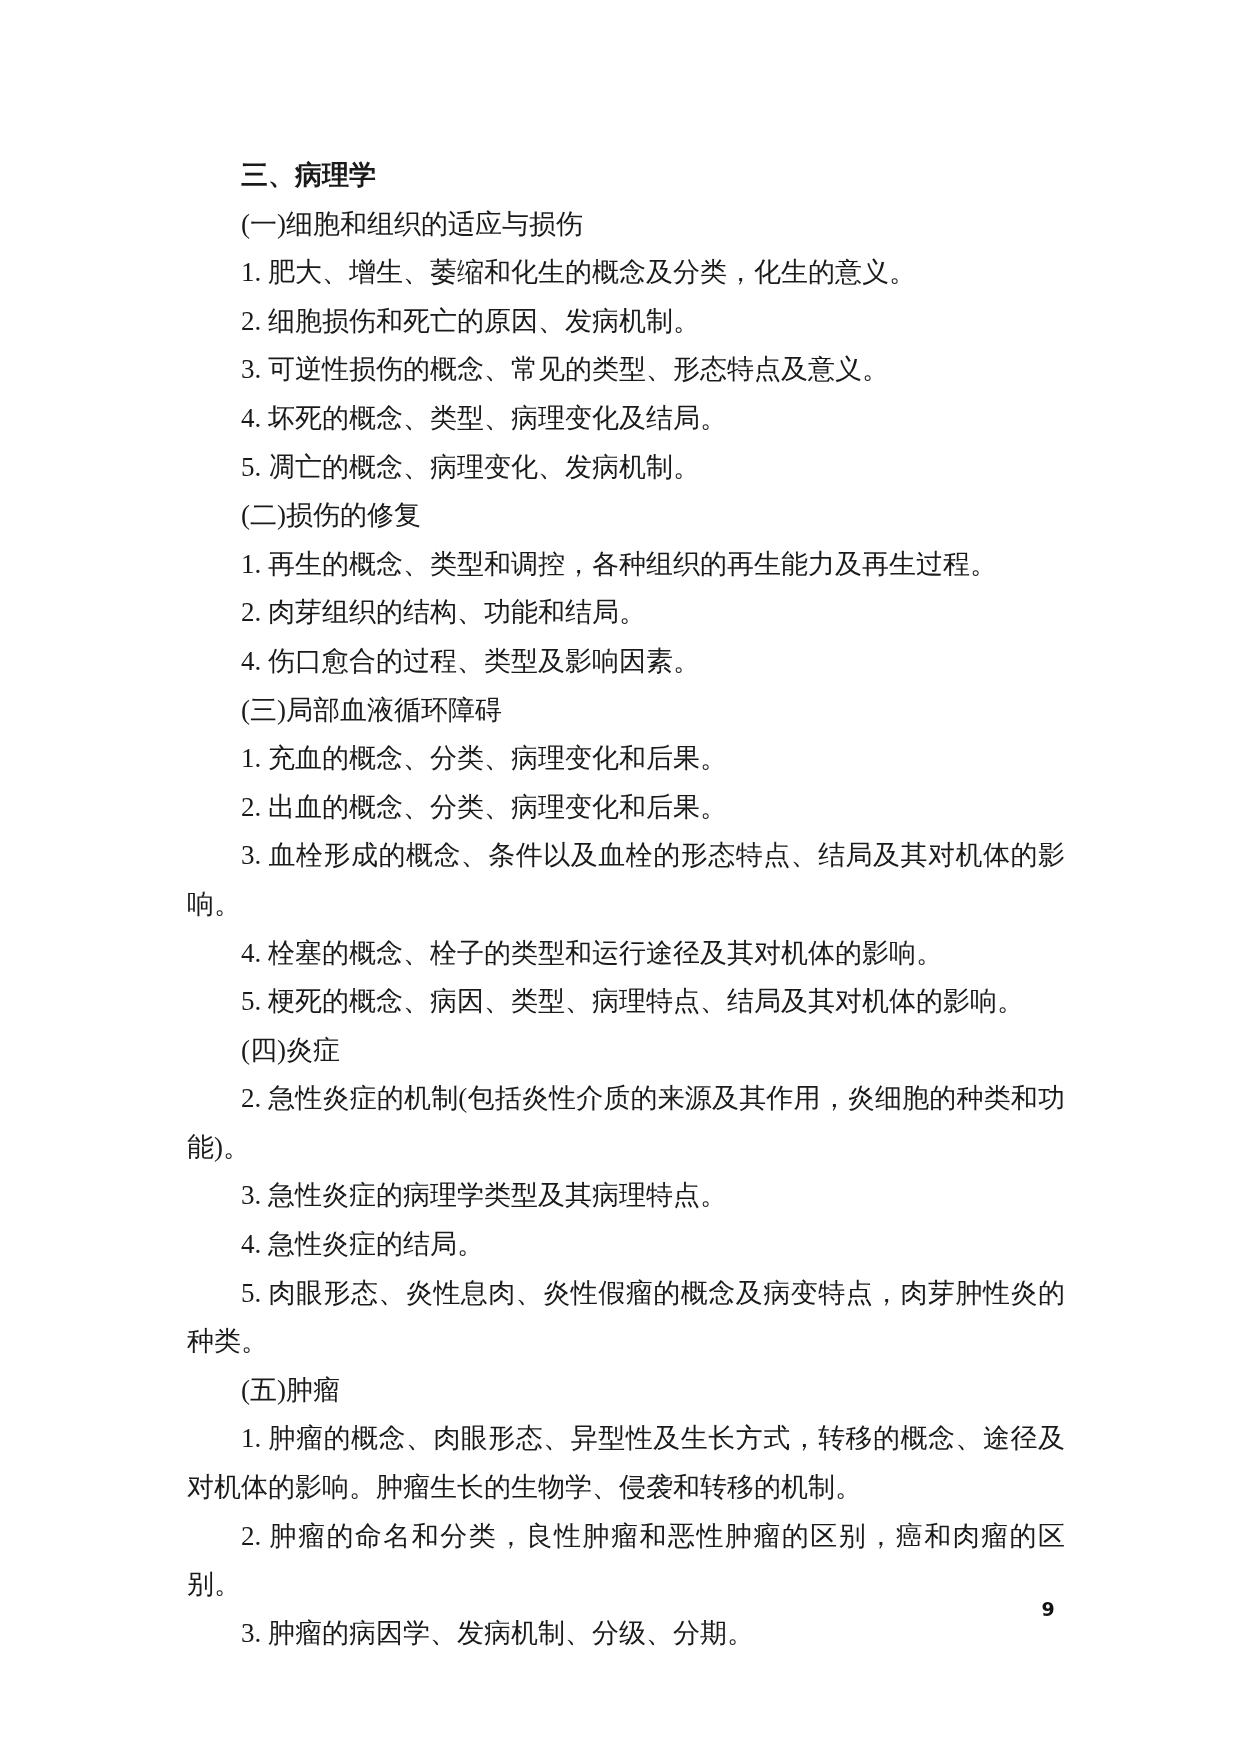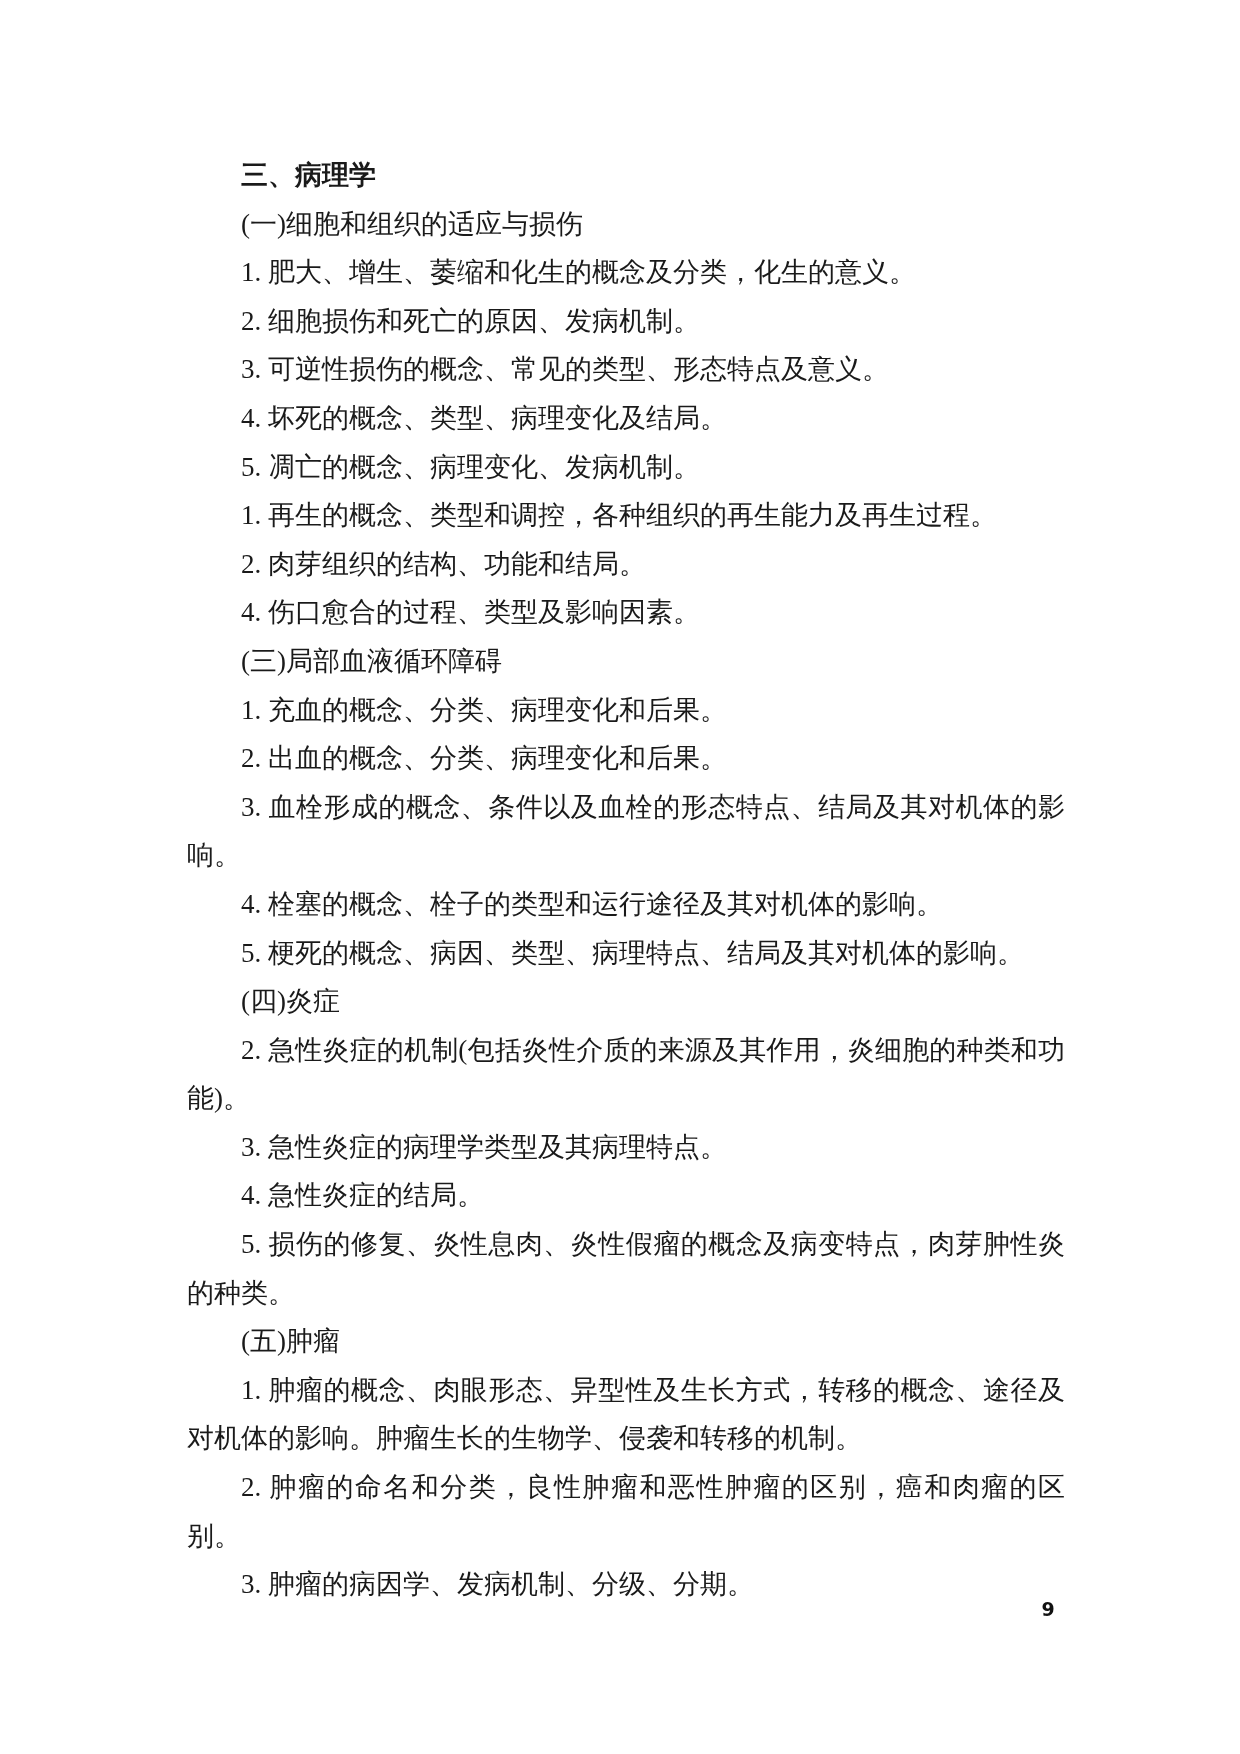--- a/index.html
+++ b/index.html
@@ -61,34 +61,35 @@
 <div class="page">
   <div class="content">
     <p class="line doc-title">三、病理学</p>
     <div id="doc-lines">
         <p class="line"><span>(一)细胞和组织的适应与损伤</span></p>
         <p class="line"><span>1. 肥大、增生、萎缩和化生的概念及分类，</span><span class="b">化生的意义。</span></p>
         <p class="line"><span>2. 细胞损伤和死亡的原因、发病机制。</span></p>
         <p class="line"><span>3. 可逆性损伤的概念、常见的类型、形态特点及意义。</span></p>
         <p class="line"><span>4. 坏死的概念、类型、病理变化及结局。</span></p>
         <p class="line"><span>5. 凋亡的概念、病理变化、发病机制。</span></p>
+        <p class="line"><span>(二)损伤的修复</span></p>
         <p class="line"><span>1. 再生的概念、类型和调控，各种组织的再生能力及再生过程。</span></p>
         <p class="line"><span>2. 肉芽组织的结构、功能和结局。</span></p>
         <p class="line"><span>4. 伤口愈合的过程、类型及影响因素。</span></p>
         <p class="line"><span>(三)局部血液循环障碍</span></p>
         <p class="line"><span>1. 充血的概念、分类、病理变化和后果。</span></p>
         <p class="line"><span>2. 出血的概念、分类、病理变化和后果。</span></p>
         <p class="line"><span>3. 血栓形成的概念、条件以及血栓的形态特点、结局及其对机体的影响。</span></p>
         <p class="line"><span>4. 栓塞的概念、栓子的类型和运行途径及其对机体的影响。</span></p>
         <p class="line"><span>5. 梗死的概念、病因、类型、病理特点、结局及其对机体的影响。</span></p>
         <p class="line"><span>(四)炎症</span></p>
         <p class="line"><span>2. 急性炎症的机制(包括炎性介质的来源及其作用，炎细胞的种类和功能)。</span></p>
         <p class="line"><span>3. 急性炎症的病理学类型及其病理特点。</span></p>
         <p class="line"><span>4. 急性炎症的结局。</span></p>
-        <p class="line"><span>5. </span><span class="b">损伤的修复</span><span>、炎性息肉、炎性假瘤的概念及病变特点，</span><span class="b">肉芽肿性炎的种类。</span></p>
+        <p class="line"><span>5. </span><span class="b">肉眼形态</span><span>、炎性息肉、炎性假瘤的概念及病变特点，</span><span class="b">肉芽肿性炎的种类。</span></p>
         <p class="line"><span>(五)肿瘤</span></p>
         <p class="line"><span>1. 肿瘤的概念、肉眼形态、异型性及生长方式，转移的概念、途径及对机体的影响。肿瘤生长的生物学、侵袭和转移的机制。</span></p>
         <p class="line"><span>2. 肿瘤的命名和分类，良性肿瘤和恶性肿瘤的</span><span class="b">区别</span><span>，癌和肉瘤的</span><span class="b">区别</span><span>。</span></p>
         <p class="line"><span>3. 肿瘤的病因学、发病机制、分级、分期。</span></p>
       </div>
   </div>
   <div class="page-num">9</div>
 </div>
 
 </body></html>

